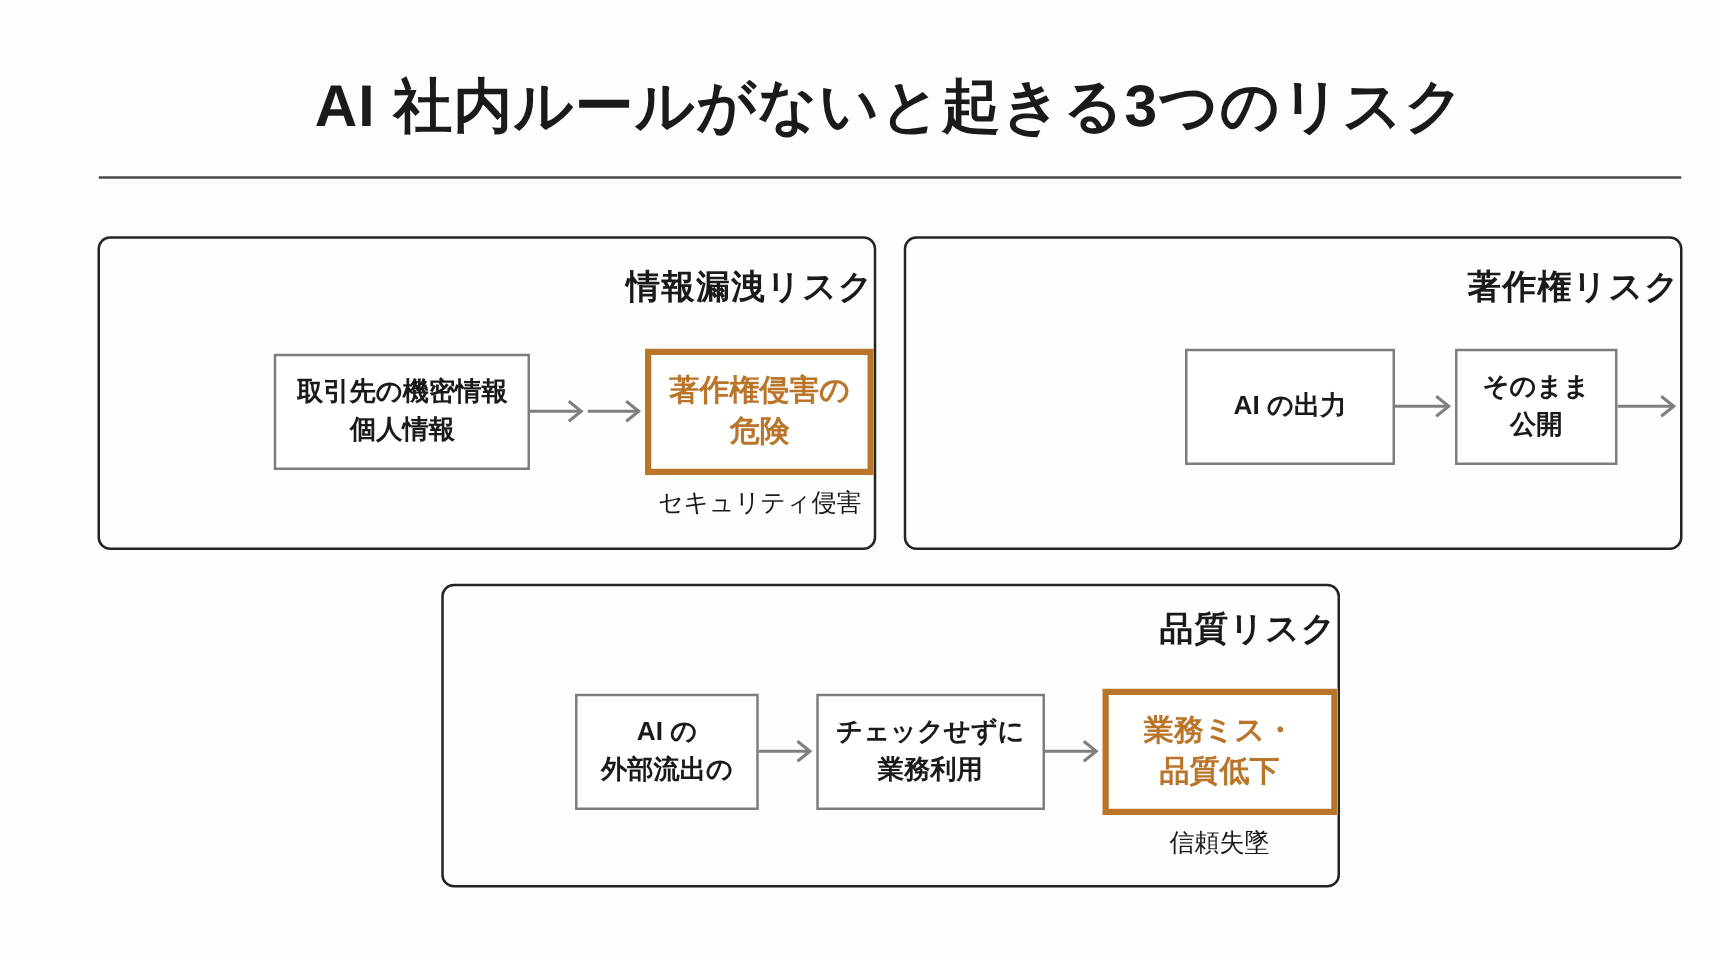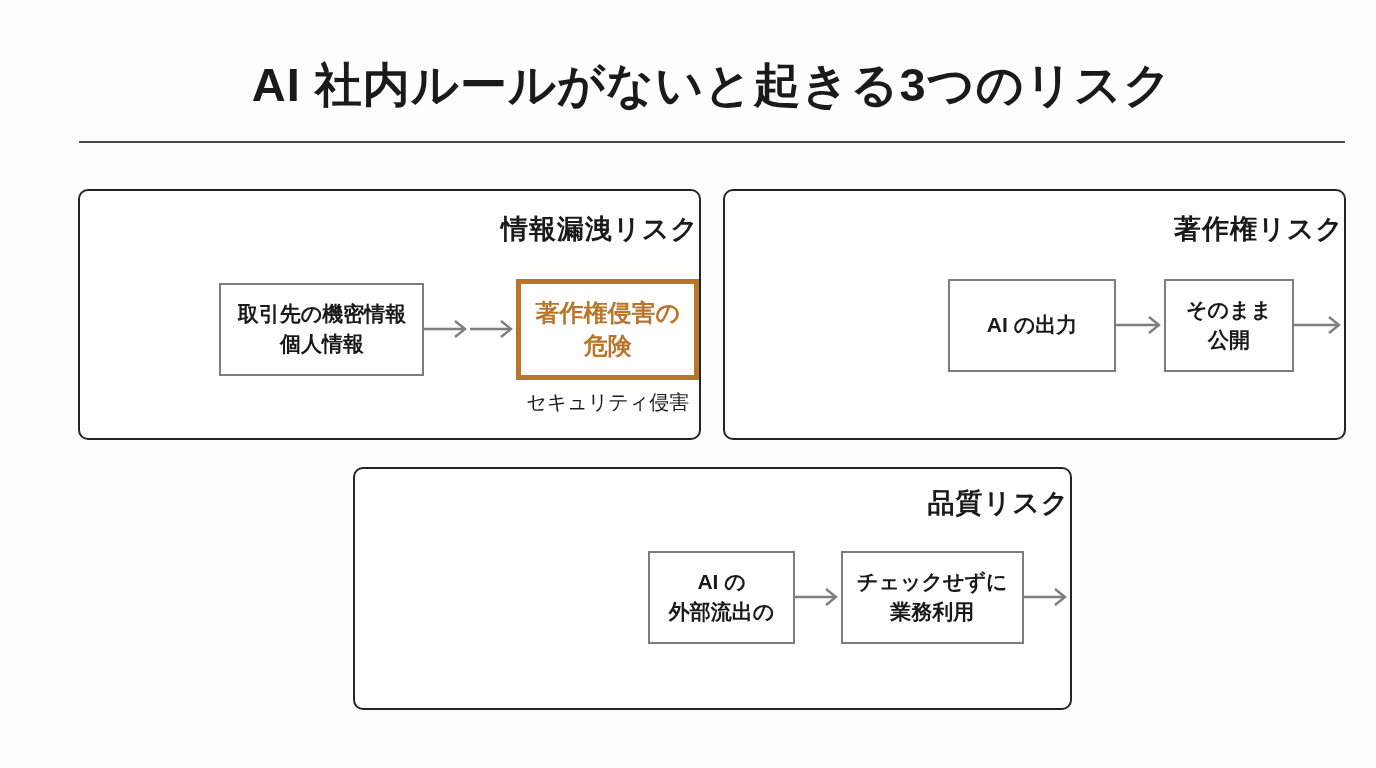--- a/index.html
+++ b/index.html
@@ -155,17 +155,22 @@
         <svg class="arrow" width="46" height="22" viewBox="0 0 46 22">
             <line x1="0" y1="11" x2="40" y2="11"></line>
             <polyline points="31,3 41,11 31,19"></polyline>
           </svg>
         <div class="node wh">チェックせずに
 業務利用</div>
         <svg class="arrow" width="46" height="22" viewBox="0 0 46 22">
             <line x1="0" y1="11" x2="40" y2="11"></line>
             <polyline points="31,3 41,11 31,19"></polyline>
           </svg>
+        <div class="final">
+          <div class="node accent wi">業務ミス・
+品質低下</div>
+          <div class="sublabel">信頼失墜</div>
+        </div>
       </div>
     </section>
 
   </div>
 </div>
 
 </body></html>

